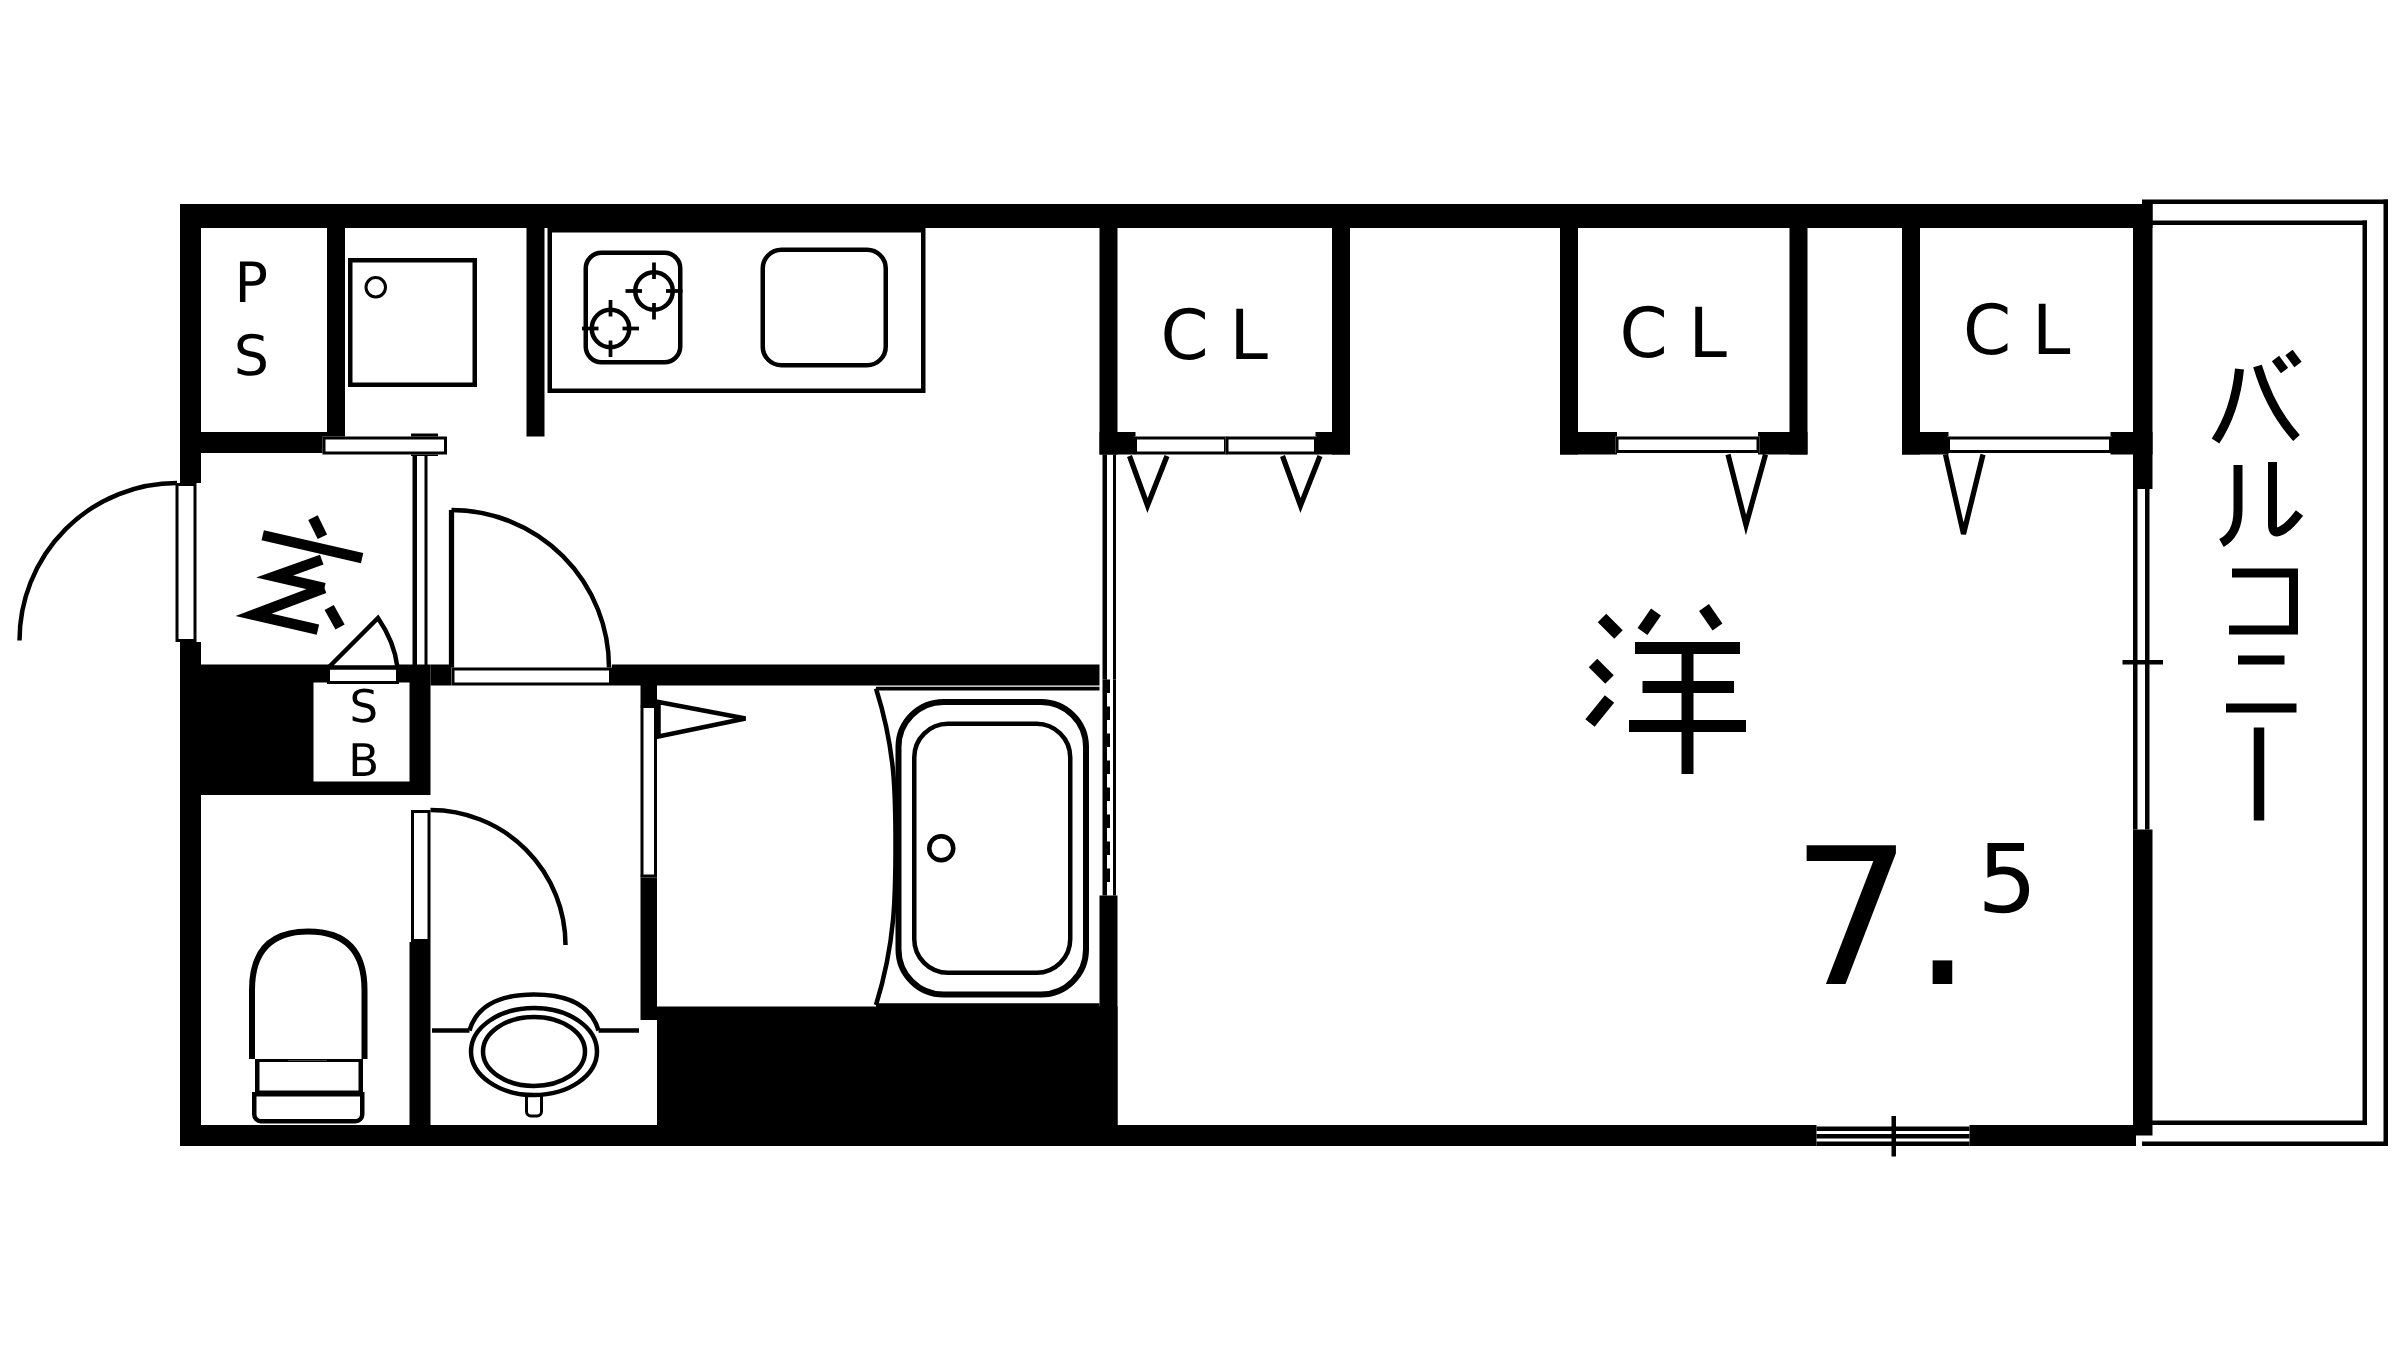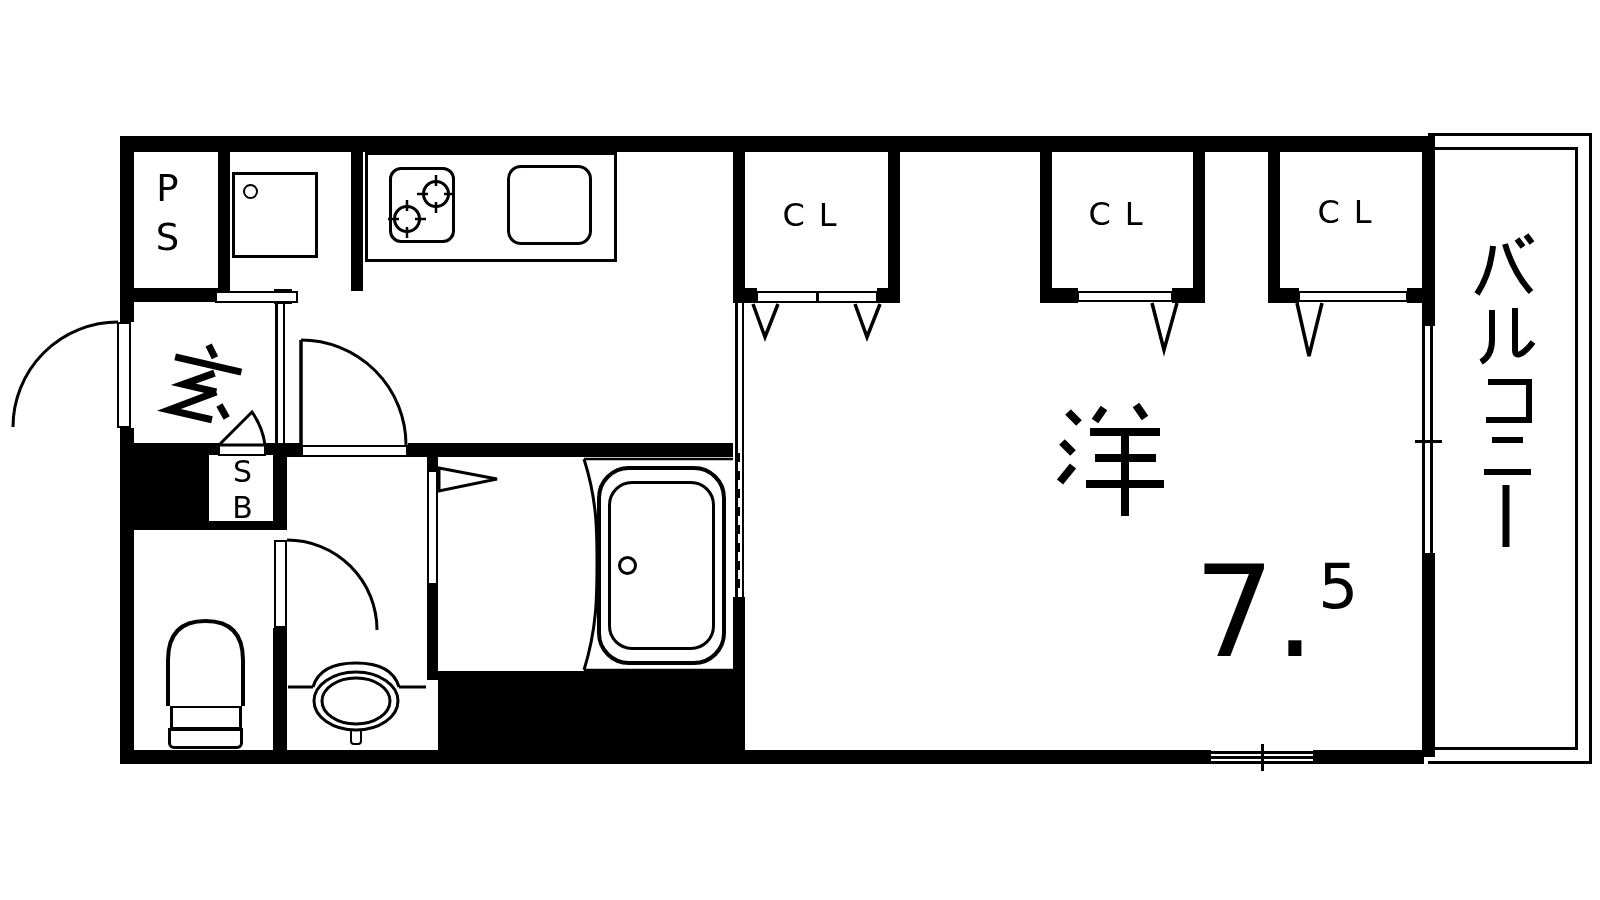--- a/index.html
+++ b/index.html
@@ -7,21 +7,21 @@
         font-family:"DejaVu Sans","Liberation Sans",sans-serif;color:#000;}
   .wall{position:absolute;background:#000;}
   .wbox{position:absolute;background:#fff;border:3px solid #000;box-sizing:border-box;}
   .leaf{position:absolute;background:#fff;border:2px solid #000;box-sizing:border-box;}
   .thinline{position:absolute;background:#000;}
   .outline{position:absolute;border:3px solid #000;border-left:none;box-sizing:border-box;background:transparent;}
   svg.overlay{position:absolute;left:0;top:0;width:1600px;height:900px;}
   svg.glyph{position:absolute;overflow:visible;}
   .label{position:absolute;color:#000;}
   .vtext{writing-mode:vertical-rl;text-orientation:upright;}
-  .cl-label{font-size:32px;letter-spacing:14px;text-align:center;font-weight:500;}
+  .cl-label{font-size:46px;letter-spacing:14px;text-align:center;font-weight:500;}
   .size-main{font-size:127px;line-height:1;font-weight:500;}
   .size-sup{font-size:63px;line-height:1;font-weight:500;margin-top:6px;margin-left:3px;}
   .circ{position:absolute;border-radius:50%;box-sizing:border-box;background:#fff;}
 </style>
 </head>
 <body>
 
 <div id="plan">
 
   <div class="wall" style="left:120px;top:136px;width:1315px;height:16px;"></div>

